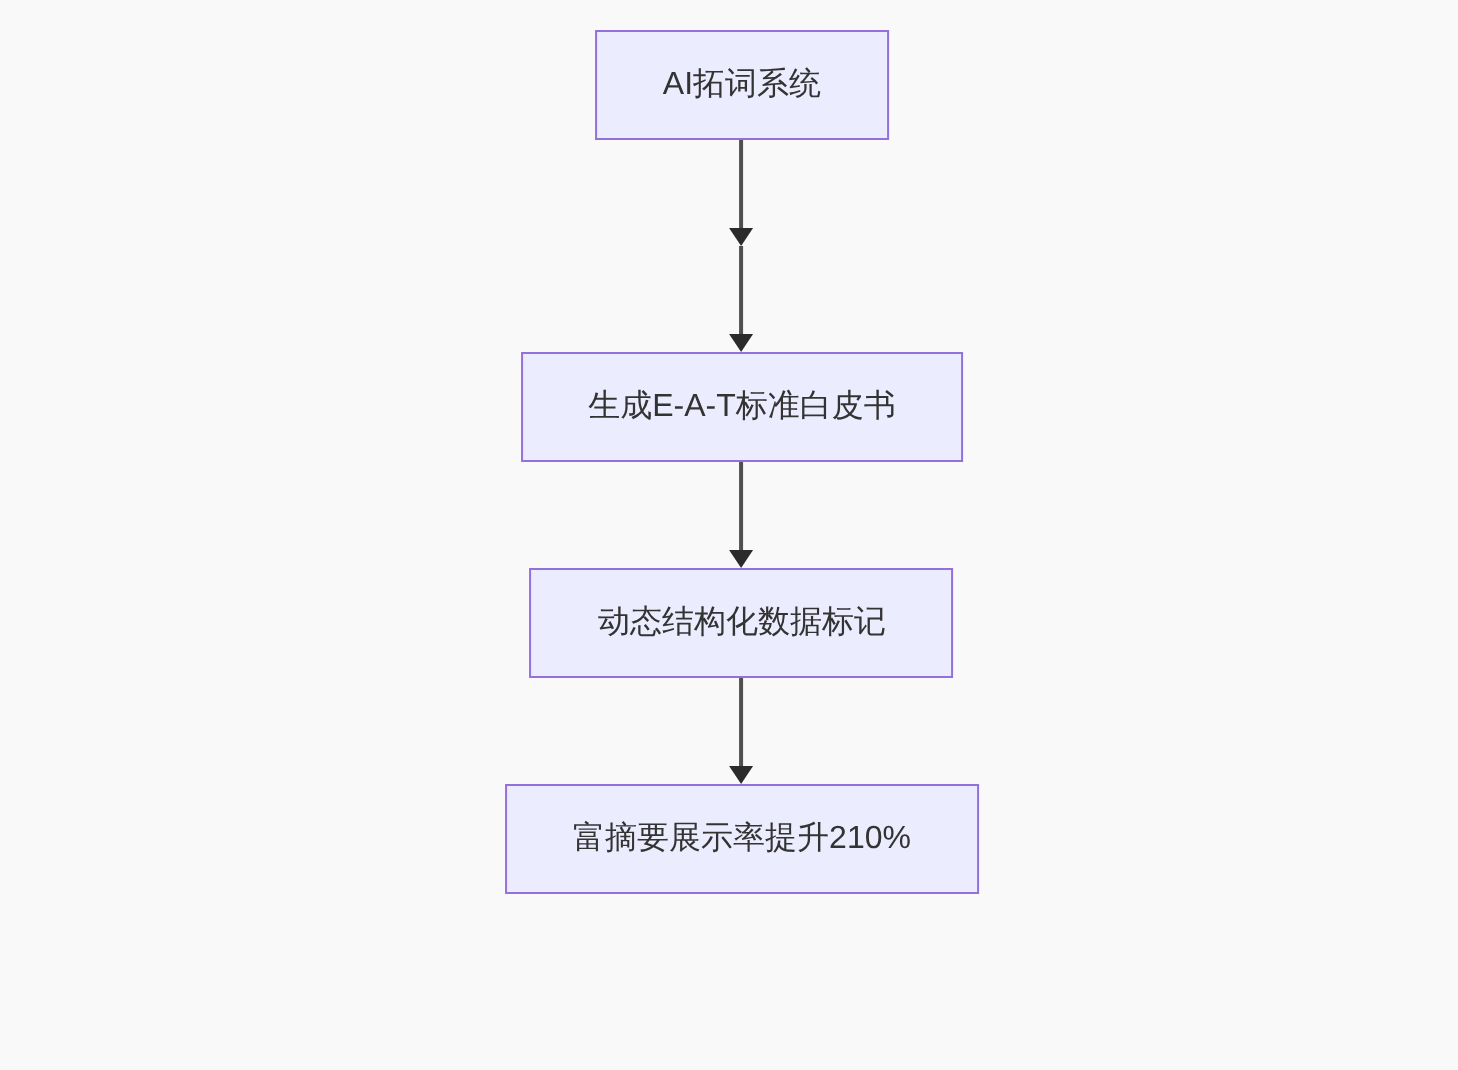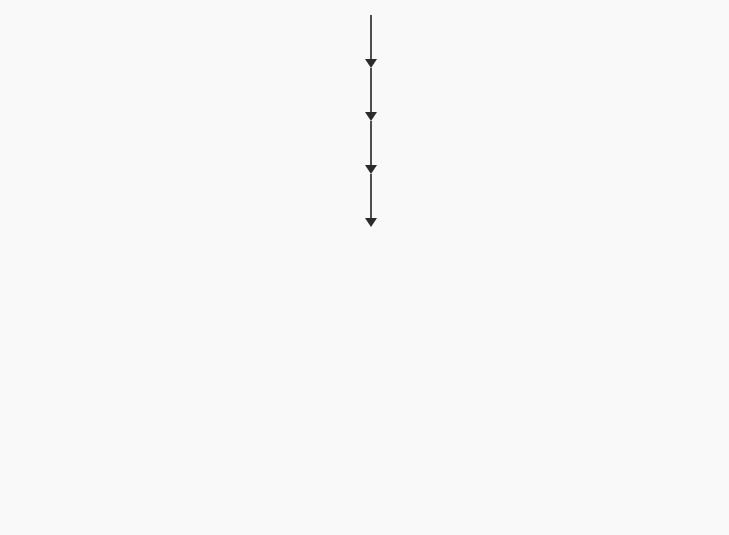--- a/index.html
+++ b/index.html
@@ -52,38 +52,42 @@
     border-right: 6.5px solid transparent;
     border-top: 9px solid #2b2b2b;
     margin-top: -1px;
   }
 </style>
 </head>
 <body>
 
 <div class="diagram">
 
+  <div class="node">AI拓词系统</div>
 
   <div class="arrow">
     <div class="edge-line"></div>
     <div class="arrowhead"></div>
   </div>
 
 
   <div class="arrow">
     <div class="edge-line"></div>
     <div class="arrowhead"></div>
   </div>
 
+  <div class="node">生成E-A-T标准白皮书</div>
 
   <div class="arrow">
     <div class="edge-line"></div>
     <div class="arrowhead"></div>
   </div>
 
+  <div class="node">动态结构化数据标记</div>
 
   <div class="arrow">
     <div class="edge-line"></div>
     <div class="arrowhead"></div>
   </div>
 
+  <div class="node">富摘要展示率提升210%</div>
 
 </div>
 
 </body></html>

